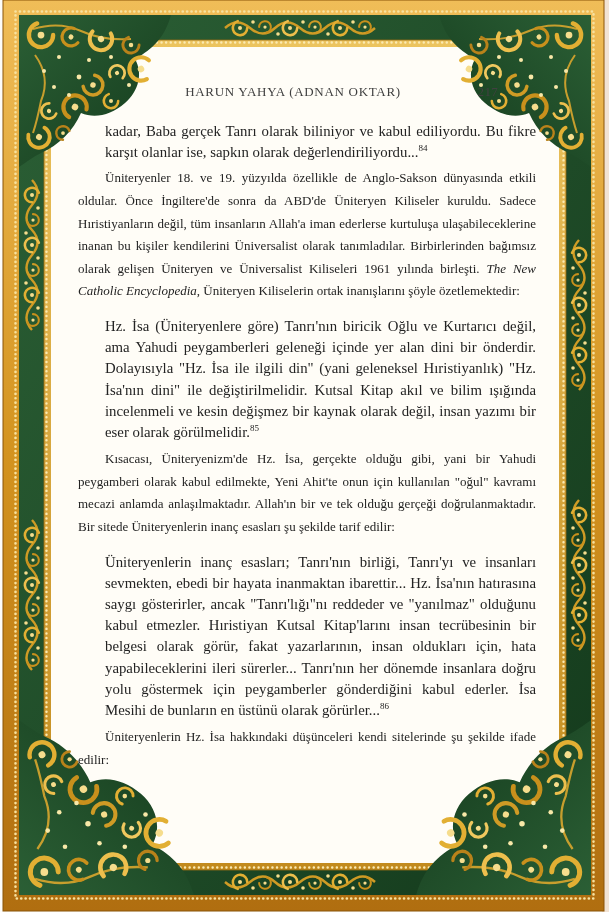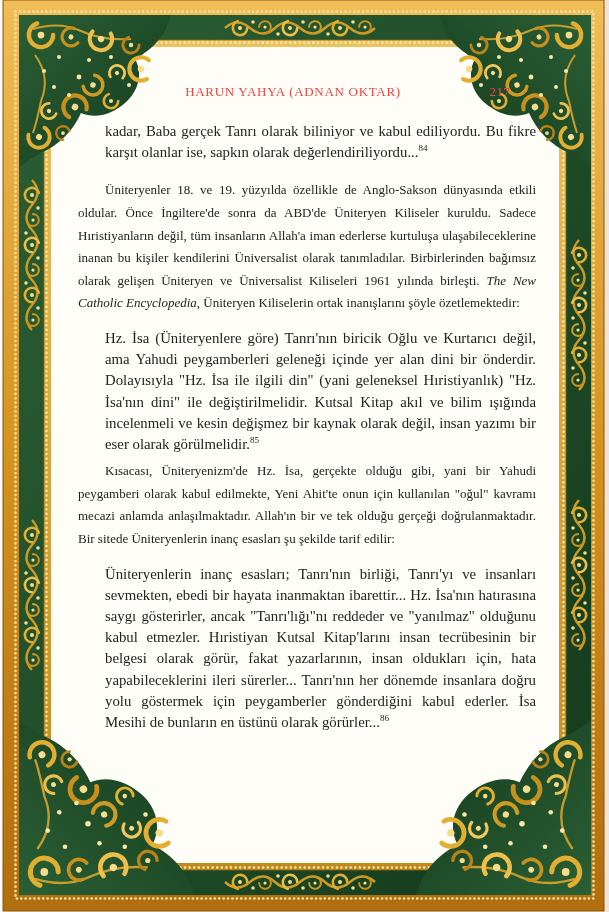--- a/index.html
+++ b/index.html
@@ -8,34 +8,34 @@
     background:#ffffff;
     font-family:"Liberation Serif", serif;
   }
   .frame{position:absolute;left:0;top:0;}
   .content{
     position:absolute;left:78px;top:84px;width:458px;
     color:var(--text-color,#232323);
   }
   .header{
     position:relative;text-align:center;
-    font-size:13px;letter-spacing:.7px;color:#ef4444;
+    font-size:13px;letter-spacing:.7px;color:#404040;
     margin-bottom:21px;height:16px;
   }
   .header .title{position:relative;left:-14px;}
-  .header .page-number{position:absolute;right:26px;top:0;letter-spacing:.3px;margin-left:11px;}
+  .header .page-number{position:absolute;right:38px;top:0;letter-spacing:.3px;margin-left:11px;}
   .text p{margin:0;text-align:justify;}
   .text p.paragraph{
     font-size:13px;line-height:22.6px;text-indent:27px;margin-top:2px;
   }
   .text p.quote, .text p.quote-continuation{
     font-size:14.8px;line-height:21.2px;margin-left:27px;
     margin-top:13px;margin-bottom:5px;
   }
-  .text p.quote-continuation{margin-top:0;margin-bottom:16px;}
+  .text p.quote-continuation{margin-top:0;margin-bottom:4px;}
   .text sup{font-size:9px;line-height:0;vertical-align:super;letter-spacing:0;}
   .text em{font-style:italic;}
 </style>
 </head>
 <body>
 
 <svg class="frame" width="609" height="912" viewBox="0 0 609 912" aria-hidden="true">
   <defs>
     <linearGradient id="goldG" x1="0" y1="0" x2="0" y2="1">
       <stop offset="0" stop-color="#f0bd58"></stop>
@@ -121,14 +121,15 @@
   <div class="header">
     <span class="title">HARUN YAHYA (ADNAN OKTAR)</span>
     <span class="page-number">217</span>
   </div>
   <div class="text">
       <p class="quote-continuation"><span>kadar, Baba gerçek Tanrı olarak biliniyor ve kabul ediliyordu. Bu fikre karşıt olanlar ise, sapkın olarak değerlendiriliyordu...</span><sup>84</sup></p>
       <p class="paragraph"><span>Üniteryenler 18. ve 19. yüzyılda özellikle de Anglo-Sakson dünyasında etkili oldular. Önce İngiltere'de sonra da ABD'de Üniteryen Kiliseler kuruldu. Sadece Hıristiyanların değil, tüm insanların Allah'a iman ederlerse kurtuluşa ulaşabileceklerine inanan bu kişiler kendilerini Üniversalist olarak tanımladılar. Birbirlerinden bağımsız olarak gelişen Üniteryen ve Üniversalist Kiliseleri 1961 yılında birleşti. </span><em>The New Catholic Encyclopedia</em><span>, Üniteryen Kiliselerin ortak inanışlarını şöyle özetlemektedir:</span></p>
       <p class="quote"><span>Hz. İsa (Üniteryenlere göre) Tanrı'nın biricik Oğlu ve Kurtarıcı değil, ama Yahudi peygamberleri geleneği içinde yer alan dini bir önderdir. Dolayısıyla "Hz. İsa ile ilgili din" (yani geleneksel Hıristiyanlık) "Hz. İsa'nın dini" ile değiştirilmelidir. Kutsal Kitap akıl ve bilim ışığında incelenmeli ve kesin değişmez bir kaynak olarak değil, insan yazımı bir eser olarak görülmelidir.</span><sup>85</sup></p>
       <p class="paragraph"><span>Kısacası, Üniteryenizm'de Hz. İsa, gerçekte olduğu gibi, yani bir Yahudi peygamberi olarak kabul edilmekte, Yeni Ahit'te onun için kullanılan "oğul" kavramı mecazi anlamda anlaşılmaktadır. Allah'ın bir ve tek olduğu gerçeği doğrulanmaktadır. Bir sitede Üniteryenlerin inanç esasları şu şekilde tarif edilir:</span></p>
       <p class="quote"><span>Üniteryenlerin inanç esasları; Tanrı'nın birliği, Tanrı'yı ve insanları sevmekten, ebedi bir hayata inanmaktan ibarettir... Hz. İsa'nın hatırasına saygı gösterirler, ancak "Tanrı'lığı"nı reddeder ve "yanılmaz" olduğunu kabul etmezler. Hıristiyan Kutsal Kitap'larını insan tecrübesinin bir belgesi olarak görür, fakat yazarlarının, insan oldukları için, hata yapabileceklerini ileri sürerler... Tanrı'nın her dönemde insanlara doğru yolu göstermek için peygamberler gönderdiğini kabul ederler. İsa Mesihi de bunların en üstünü olarak görürler...</span><sup>86</sup></p>
+      <p class="paragraph"><span>Üniteryenlerin Hz. İsa hakkındaki düşünceleri kendi sitelerinde şu şekilde ifade edilir:</span></p>
     </div>
 </div>
 
 </body></html>

